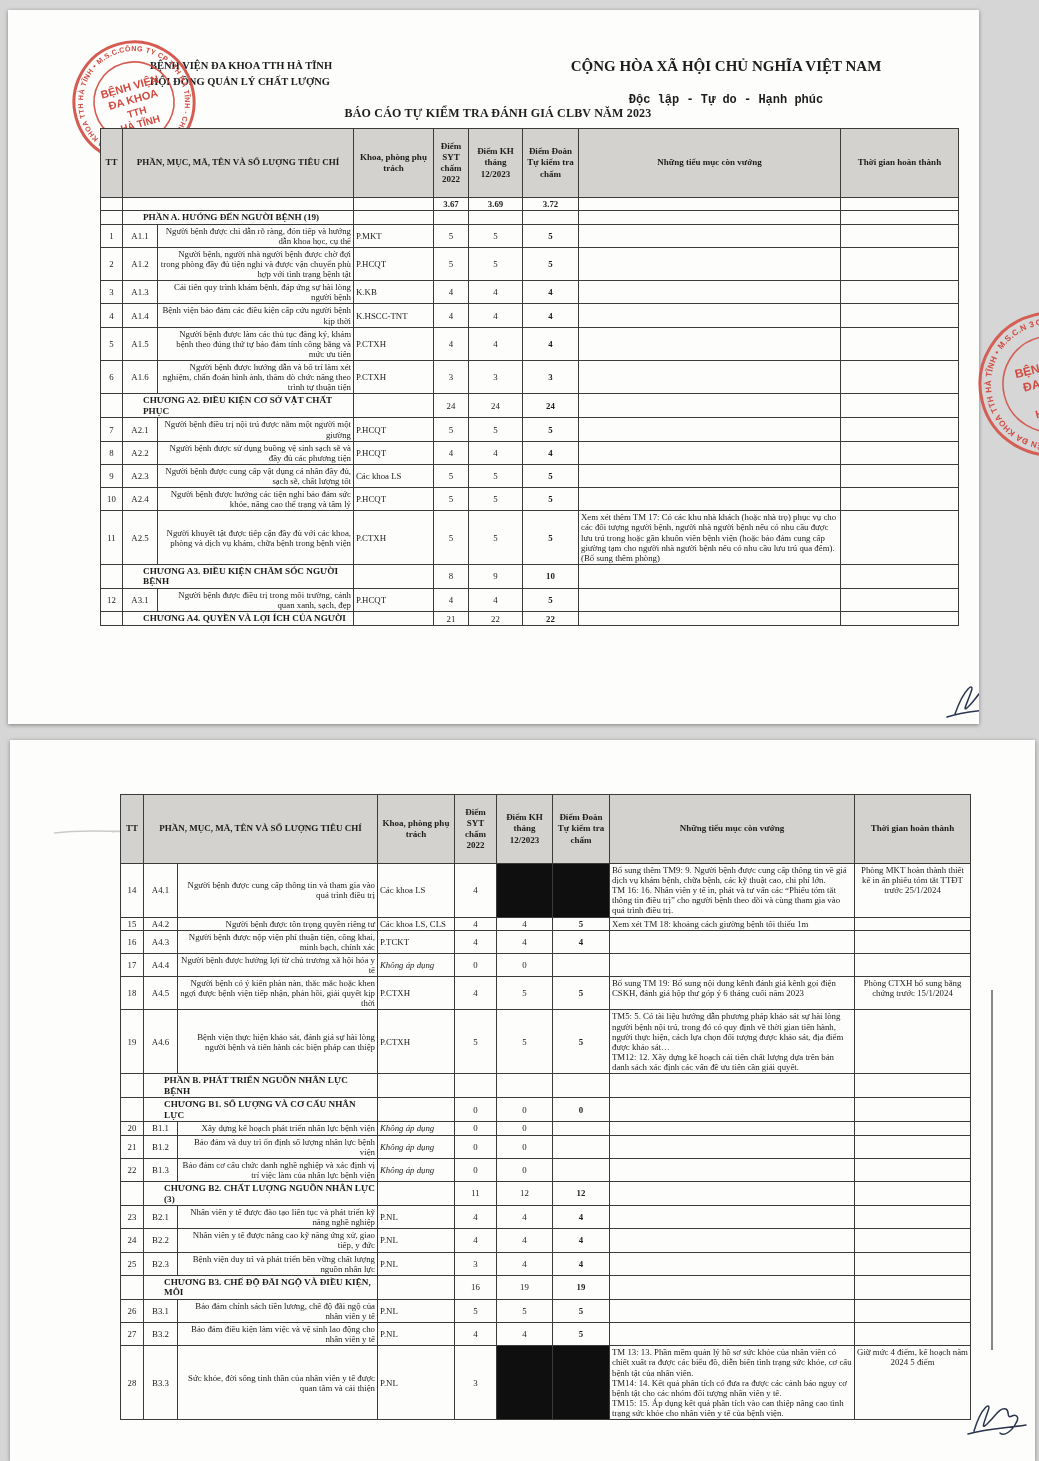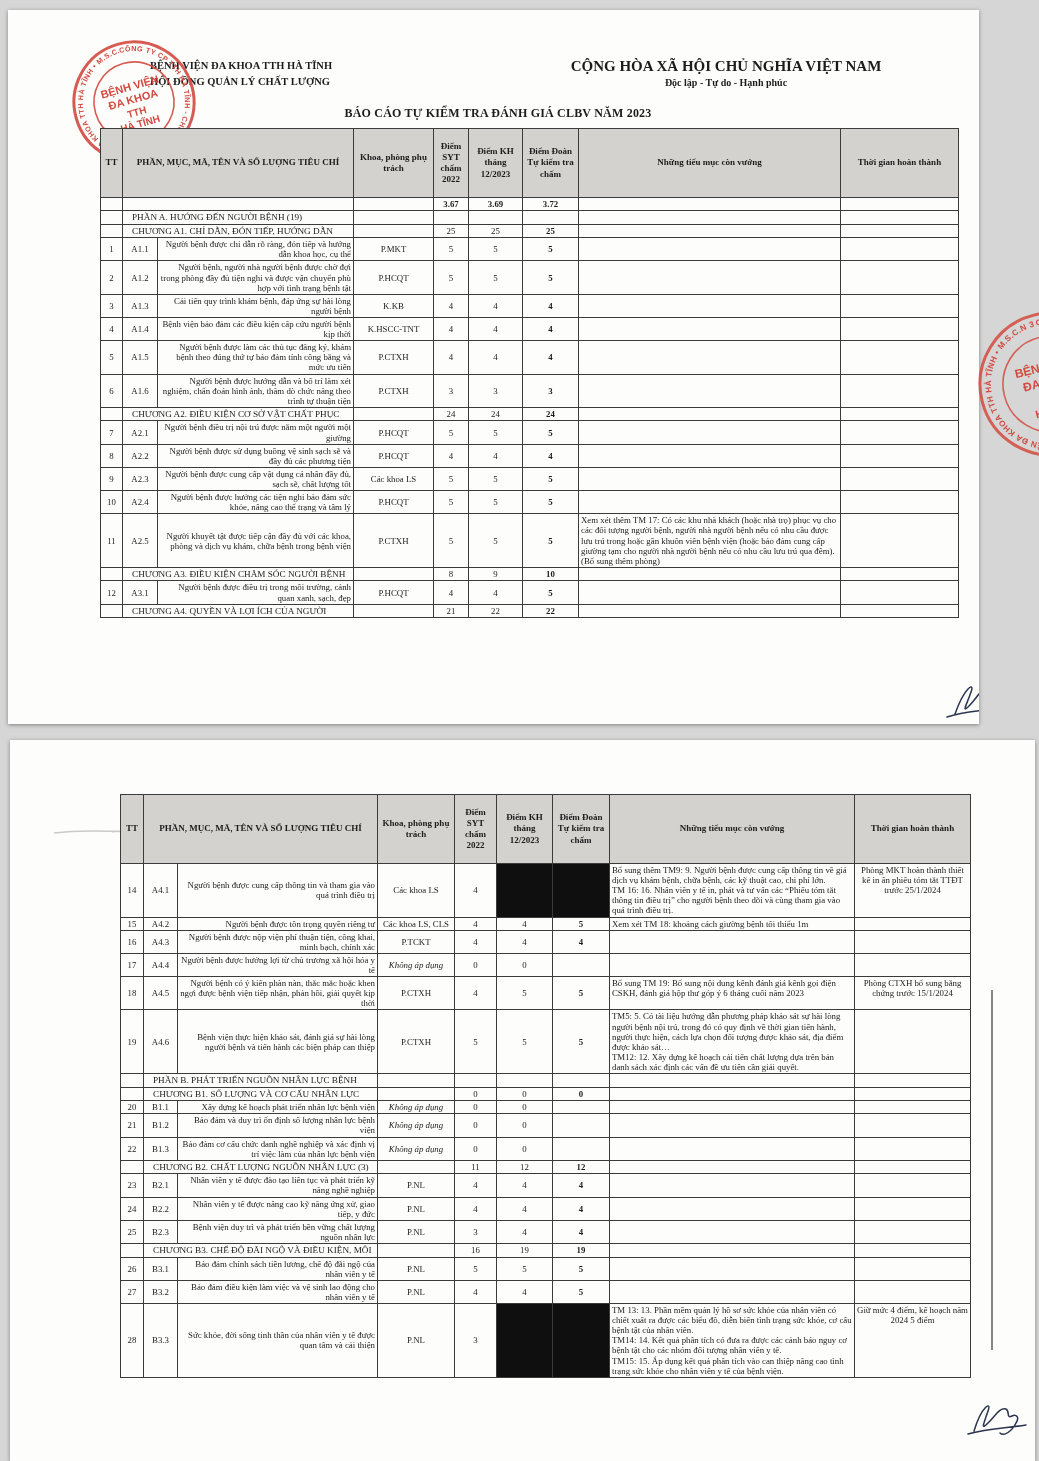--- a/index.html
+++ b/index.html
@@ -9,37 +9,37 @@
     font-family:"Liberation Serif", serif;
     color:#1c1c1c;
   }
   .page{position:absolute;background:#fdfdfb;box-shadow:0 1px 4px rgba(0,0,0,.4);overflow:hidden;}
   .page1{left:8px;top:10px;width:971px;height:714px;}
   .page2{left:10px;top:740px;width:1025px;height:721px;}
 
   .org{position:absolute;left:142px;top:48px;font-weight:bold;font-size:10.5px;line-height:1.55;}
   .motto{position:absolute;left:548px;top:48px;width:340px;text-align:center;font-weight:bold;}
   .motto .l1{font-size:15px;}
-  .motto .l2{font-size:10px;margin-top:2px;}
+  .motto .l2{font-size:12px;margin-top:18px;font-family:Liberation Mono, monospace;}
   .doc-title{position:absolute;left:230px;top:96px;width:520px;text-align:center;font-weight:bold;font-size:12px;letter-spacing:.2px;}
 
   table{border-collapse:collapse;table-layout:fixed;background:#fdfdfb;}
   .rpt{position:absolute;}
   .rpt1{left:92px;top:118px;width:858px;}
   .rpt2{left:110px;top:54px;width:850px;}
   td,th{border:1px solid #3b3b3b;vertical-align:middle;overflow:hidden;}
   th{background:#d4d2ce;font-weight:bold;font-size:9px;line-height:1.25;padding:2px 2px;height:64px;}
   td{font-size:8.8px;line-height:1.15;padding:1px 2px;}
   .c-tt,.c-code{text-align:center;}
   .c-name{text-align:right;}
-  .c-dept{text-align:center;}
+  .c-dept{}
   .c-dept.it{font-style:italic;}
   .c-score{text-align:center;}
   .c-doan{font-weight:bold;}
-  .c-title{font-weight:normal;font-size:9.2px;text-align:left;padding-left:9px;}
+  .c-title{font-weight:bold;font-size:9.2px;text-align:left;padding-left:20px;}
   .c-score.tot{font-weight:bold;}
   .c-remark{text-align:left;vertical-align:top;white-space:pre-line;}
   .c-deadline{text-align:center;vertical-align:top;}
   .redact{background:#0f0f0f;color:#0f0f0f;}
 
   .stamp{position:absolute;}
   .stamp1{left:62px;top:28px;width:128px;height:128px;transform:rotate(-16deg);}
   .stamp2{position:absolute;left:975px;top:308px;width:152px;height:152px;transform:rotate(-14deg);}
   .sig{position:absolute;}
   .artifact-line{position:absolute;width:2px;background:#4a4a4a;opacity:.65;}
@@ -118,30 +118,20 @@
           <td class="c-tt"></td>
           <td class="c-title" colspan="2">PHẦN A. HƯỚNG ĐẾN NGƯỜI BỆNH (19)</td>
           <td class="c-dept"></td>
           <td class="c-score"></td>
           <td class="c-score"></td>
           <td class="c-score c-doan"></td>
           <td class="c-remark"></td>
           <td class="c-deadline"></td>
         </tr>
         <tr>
-          <td class="c-tt"></td>
-          <td class="c-title" colspan="2">CHƯƠNG A1. CHỈ DẪN, ĐÓN TIẾP, HƯỚNG DẪN</td>
-          <td class="c-dept"></td>
-          <td class="c-score">25</td>
-          <td class="c-score">25</td>
-          <td class="c-score c-doan">25</td>
-          <td class="c-remark"></td>
-          <td class="c-deadline"></td>
-        </tr>
-        <tr>
           <td class="c-tt">1</td>
           <td class="c-code">A1.1</td>
           <td class="c-name">Người bệnh được chỉ dẫn rõ ràng, đón tiếp và hướng dẫn khoa học,  cụ thể</td>
           <td class="c-dept">P.MKT</td>
           <td class="c-score">5</td>
           <td class="c-score">5</td>
           <td class="c-score c-doan">5</td>
           <td class="c-remark"></td>
           <td class="c-deadline"></td>
         </tr>

